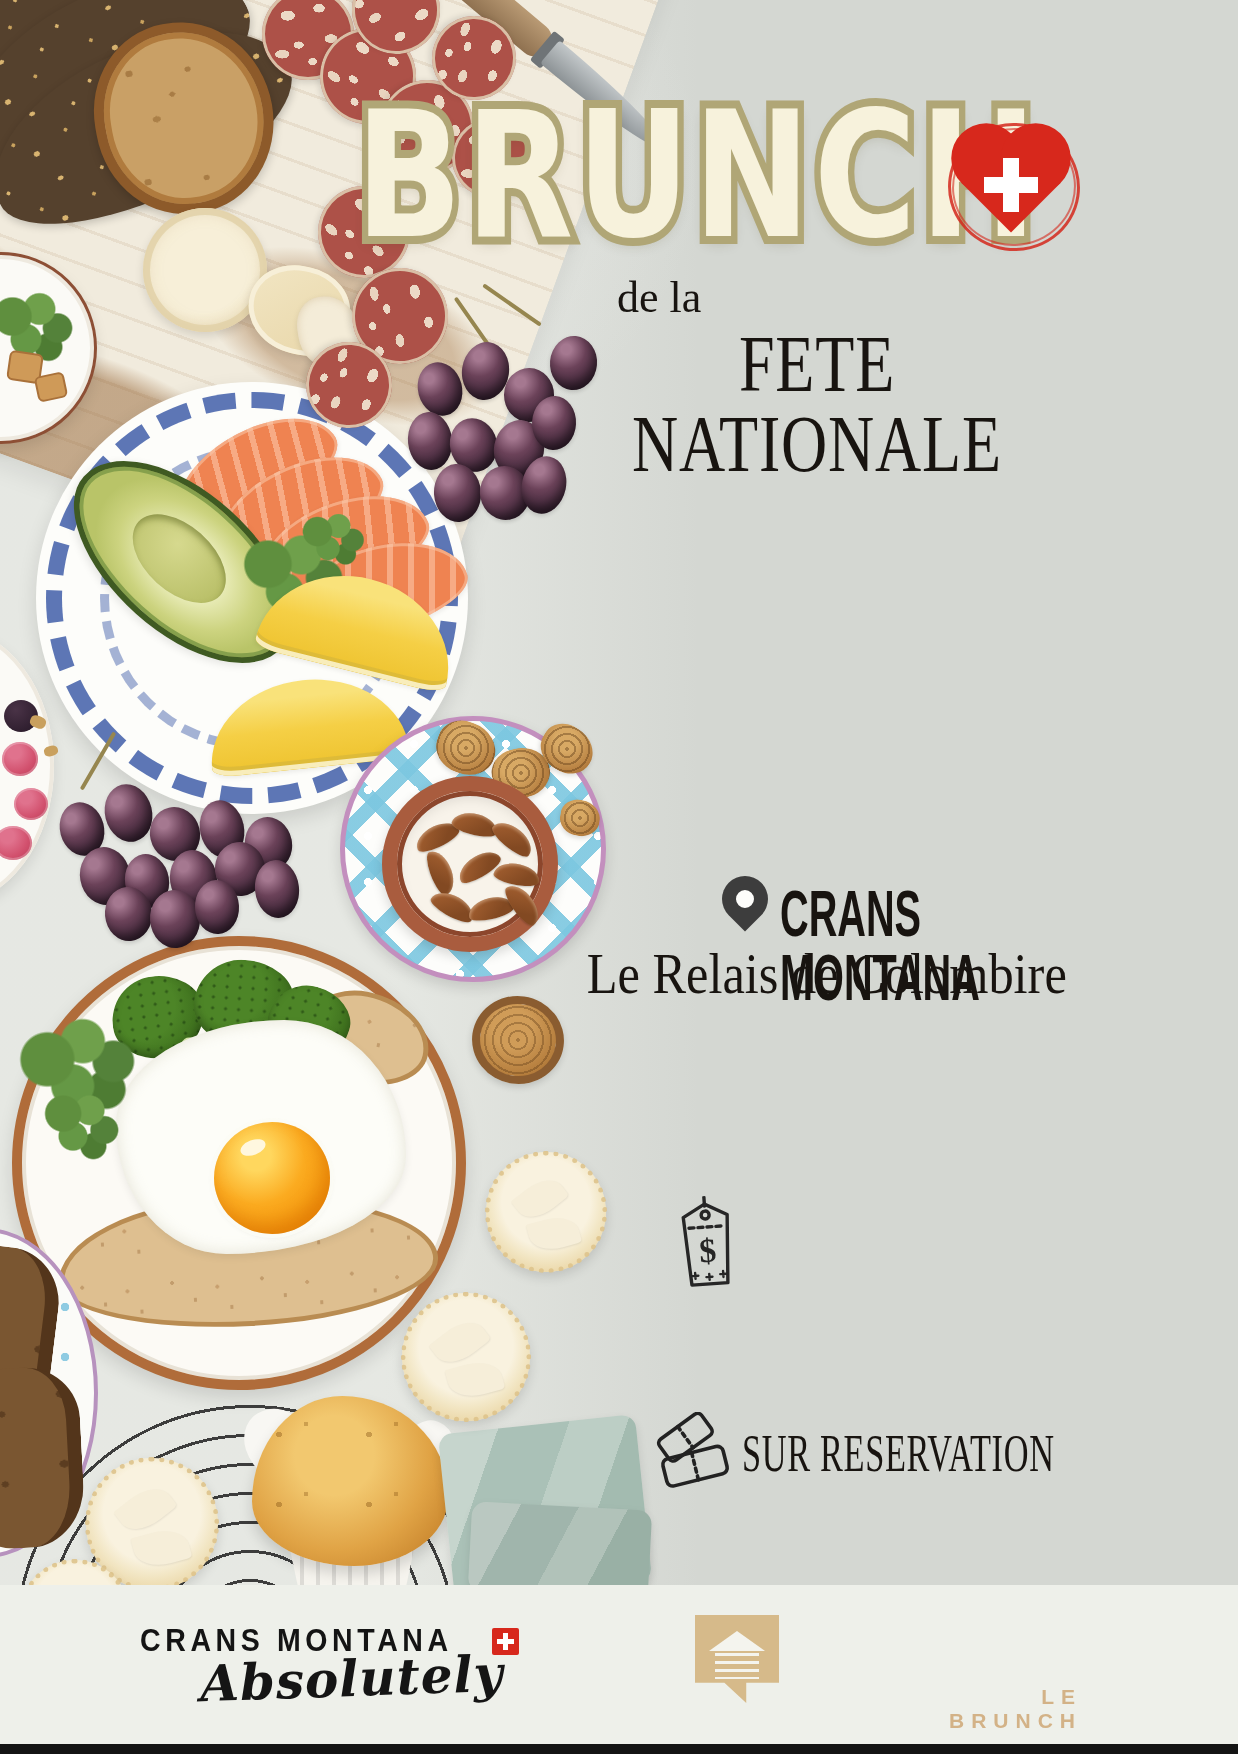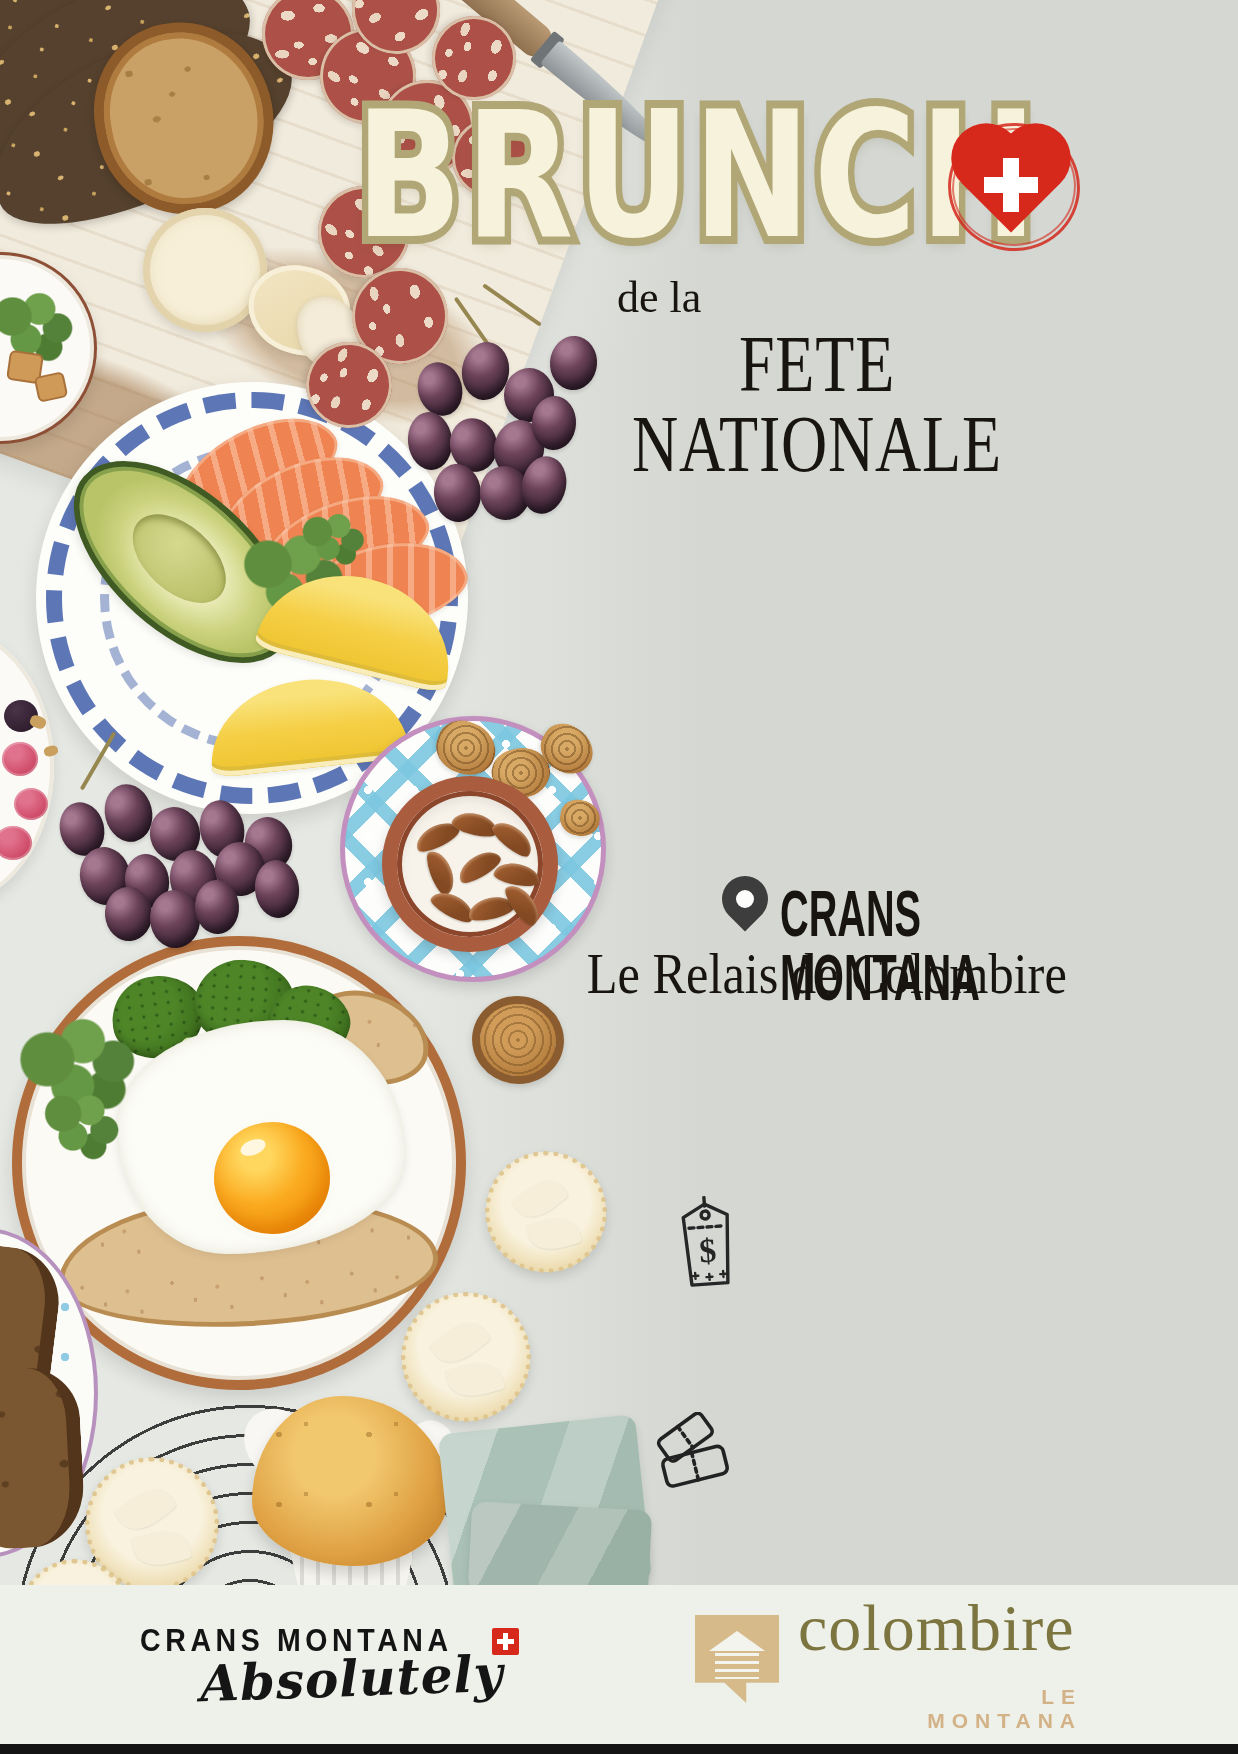--- a/index.html
+++ b/index.html
@@ -357,31 +357,33 @@
     <g transform="rotate(-36 34 26)">
       <rect x="8" y="12" width="52" height="26" rx="5"></rect>
       <line x1="34" y1="12" x2="34" y2="38" stroke-dasharray="4 4"></line>
     </g>
     <g transform="rotate(-14 44 54)">
       <rect x="12" y="40" width="62" height="28" rx="6"></rect>
       <line x1="43" y1="40" x2="43" y2="68" stroke-dasharray="4 4"></line>
     </g>
   </svg>
 
+  <div class="txt resa-label-wrap">
+    <span class="cx resa-label">SUR RESERVATION</span>
+  </div>
 
   <div class="footer">
     <div class="partner-row">
       <span class="partner-name">CRANS MONTANA</span>
       <span class="swiss-box" style="position:relative;display:inline-block;">
           <i class="v"></i>
           <i class="h"></i>
         </span>
     </div>
     <div class="tagline">Absolutely</div>
     <div class="badge">
       <div class="roof"></div>
       <div class="cabin"></div>
     </div>
-    <div class="colombire">colombire</div>
-    <div class="lerelais">LE MONTANA</div>
+    <div class="lerelais">LE BRUNCH</div>
   </div>
   <div class="bottom-bar"></div>
 </div>
 
 </body></html>

